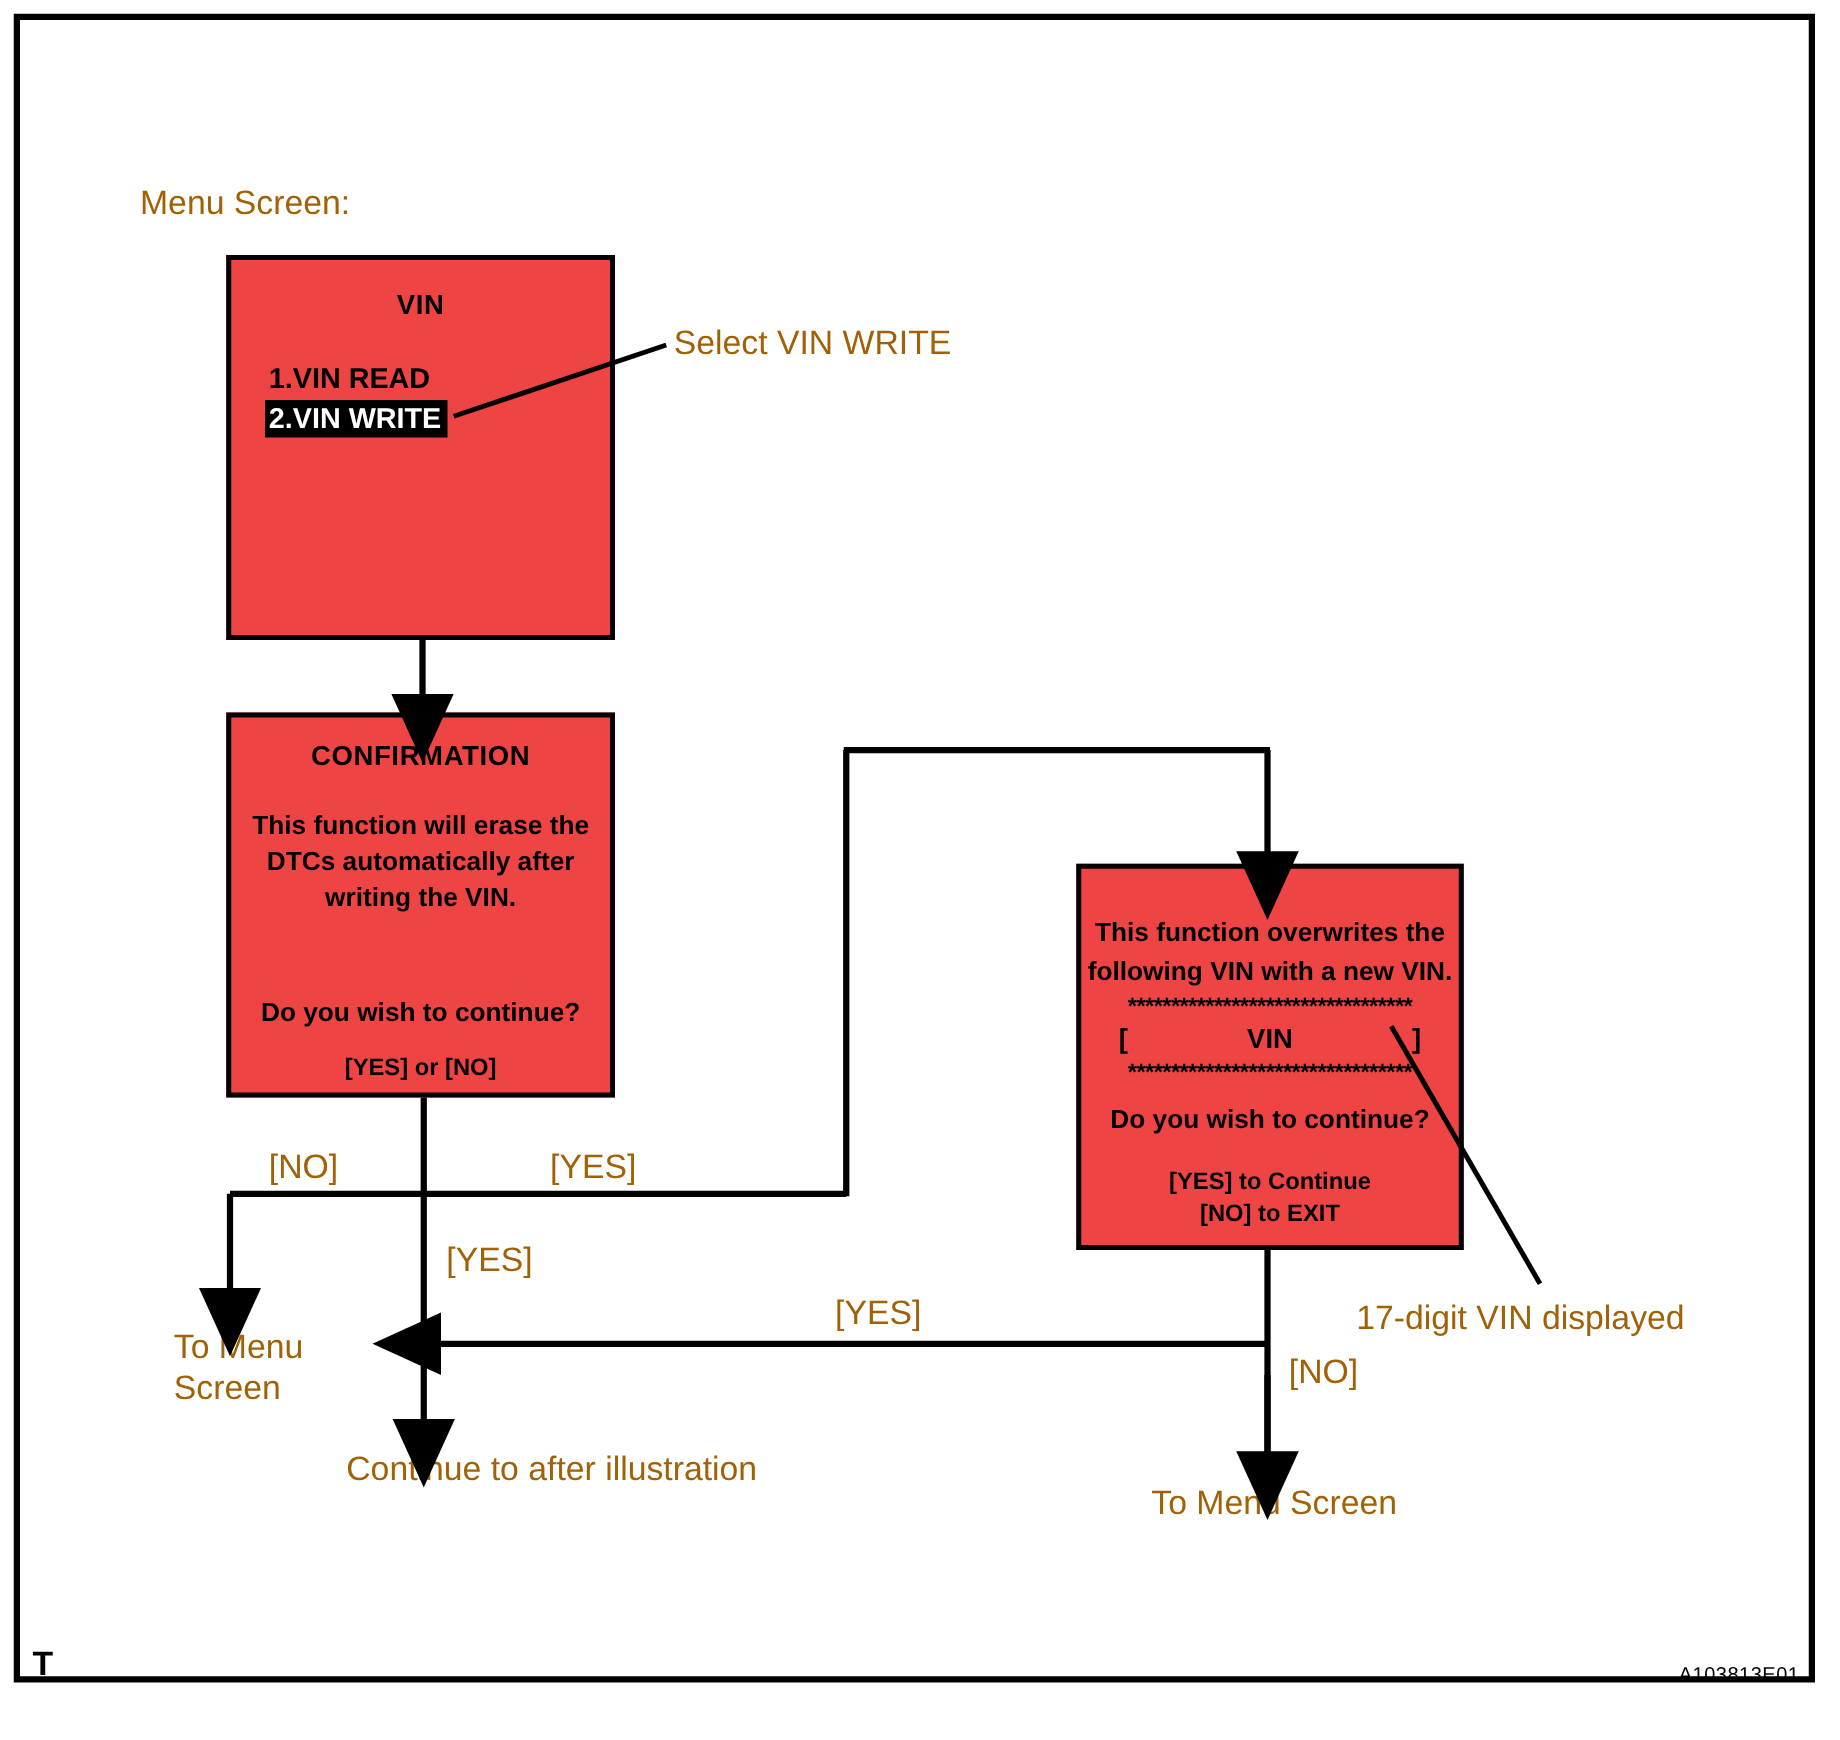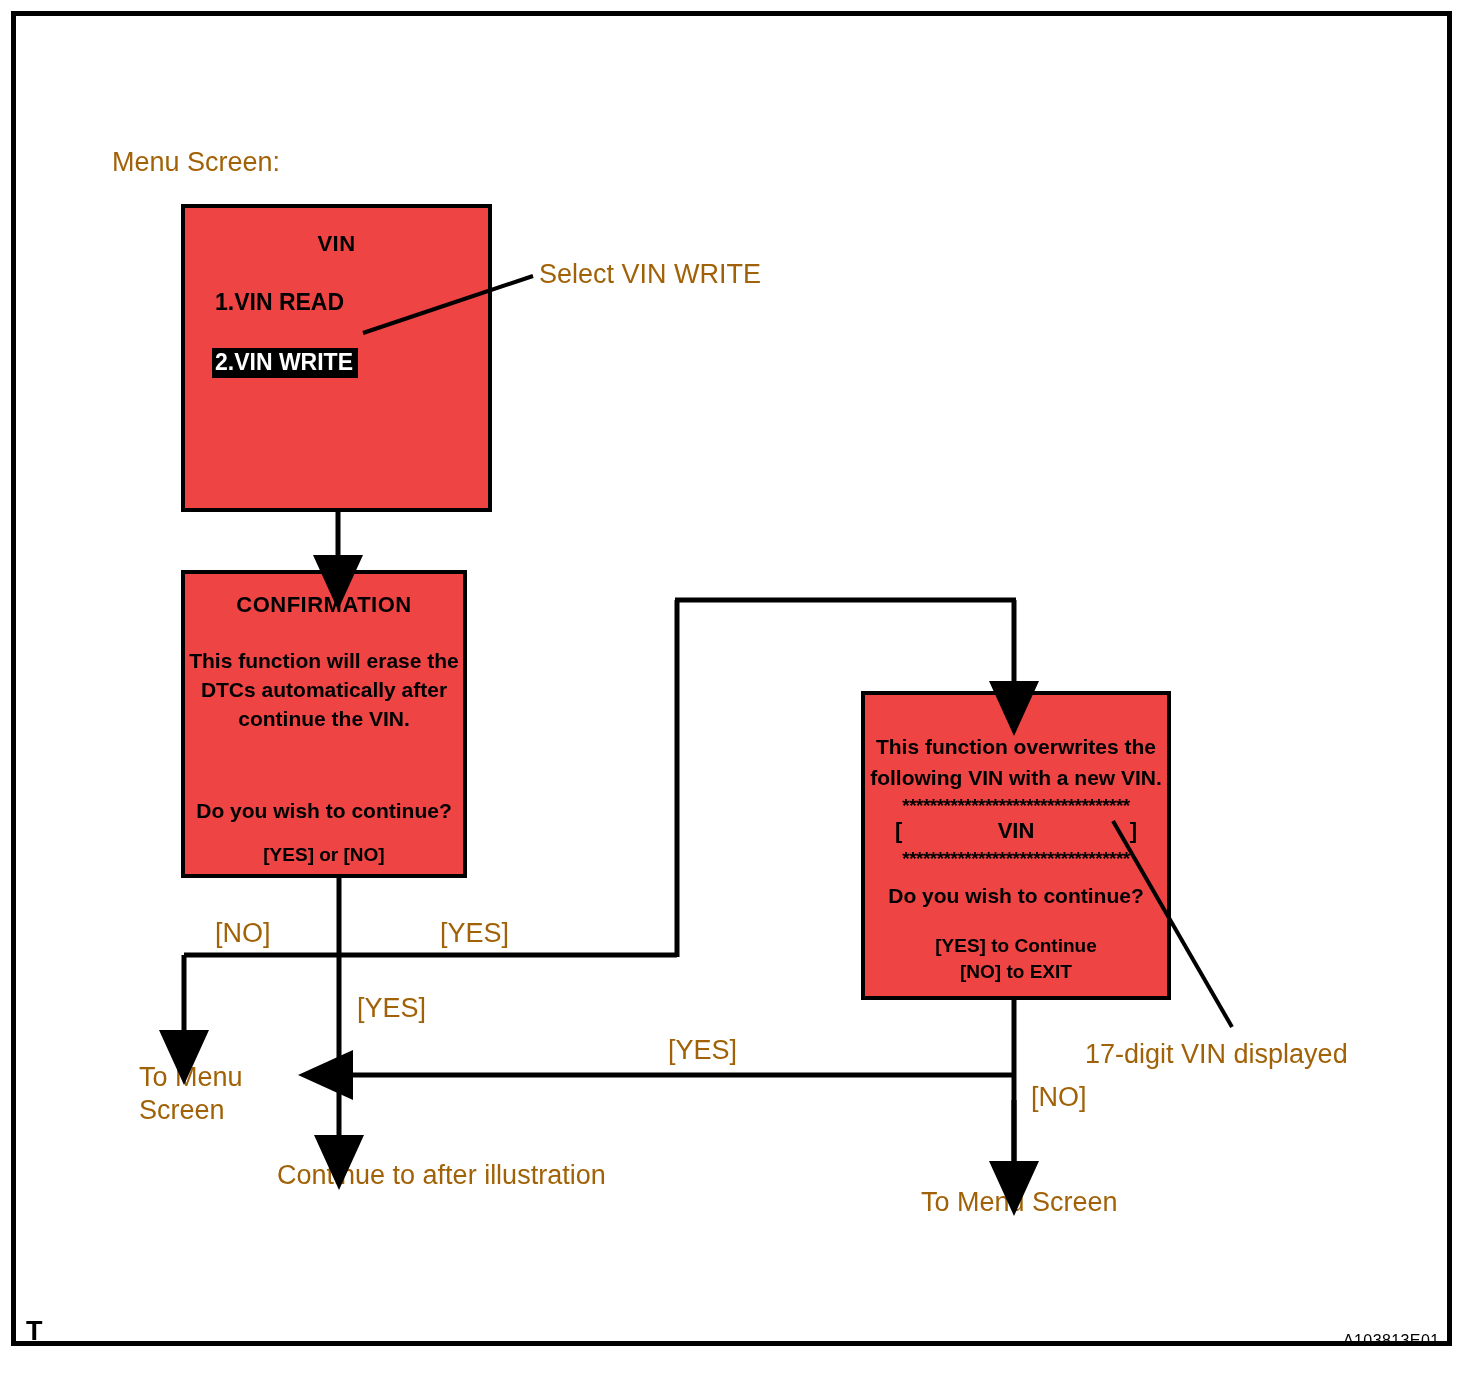--- a/index.html
+++ b/index.html
@@ -78,21 +78,20 @@
     font-weight: bold;
     font-size: 23px;
     color: #000;
     line-height: 1;
     white-space: pre;
   }
   .menu-line.selected {
     background: #000;
     color: #fff;
     padding: 3px 5px 4px 3px;
-    margin-top: 28px;
   }
   .stars {
     font-size: 19px;
     letter-spacing: -0.5px;
     font-weight: bold;
   }
   .vinrow {
     position: absolute;
     left: 0;
     width: 100%;
@@ -127,25 +126,25 @@
   <div class="anno" style="left:112px; top:146px;">Menu Screen:</div>
 
   <div class="screen" style="left:181px; top:204px; width:311px; height:308px;">
     <div class="scr-text scr-title" style="top:22px;">VIN</div>
     <div class="menu-line" style="left:30px; top:83px;">1.VIN READ</div>
     <div class="menu-line selected" style="left:27px; top:112px;">2.VIN WRITE</div>
   </div>
 
   <div class="anno" style="left:539px; top:258px;">Select VIN WRITE</div>
 
-  <div class="screen" style="left:181px; top:570px; width:286px; height:308px;padding-left:23px;">
+  <div class="screen" style="left:181px; top:570px; width:311px; height:308px;padding-left:23px;">
     <div class="scr-text scr-title" style="top:17px;">CONFIRMATION</div>
     <div class="scr-text" style="top:74px;">This function will erase the</div>
     <div class="scr-text" style="top:103px;">DTCs automatically after</div>
-    <div class="scr-text" style="top:132px;">continue the VIN.</div>
+    <div class="scr-text" style="top:132px;">writing the VIN.</div>
     <div class="scr-text" style="top:224px;">Do you wish to continue?</div>
     <div class="scr-text" style="top:269px; font-size:19px;">[YES] or [NO]</div>
   </div>
 
   <div class="screen" style="left:861px; top:691px; width:310px; height:309px;">
     <div class="scr-text" style="top:39px;">This function overwrites the</div>
     <div class="scr-text" style="top:70px;">following VIN with a new VIN.</div>
     <div class="scr-text stars" style="top:99px;">*********************************</div>
     <div class="vinrow" style="top:123px;">
       <span>[</span>

